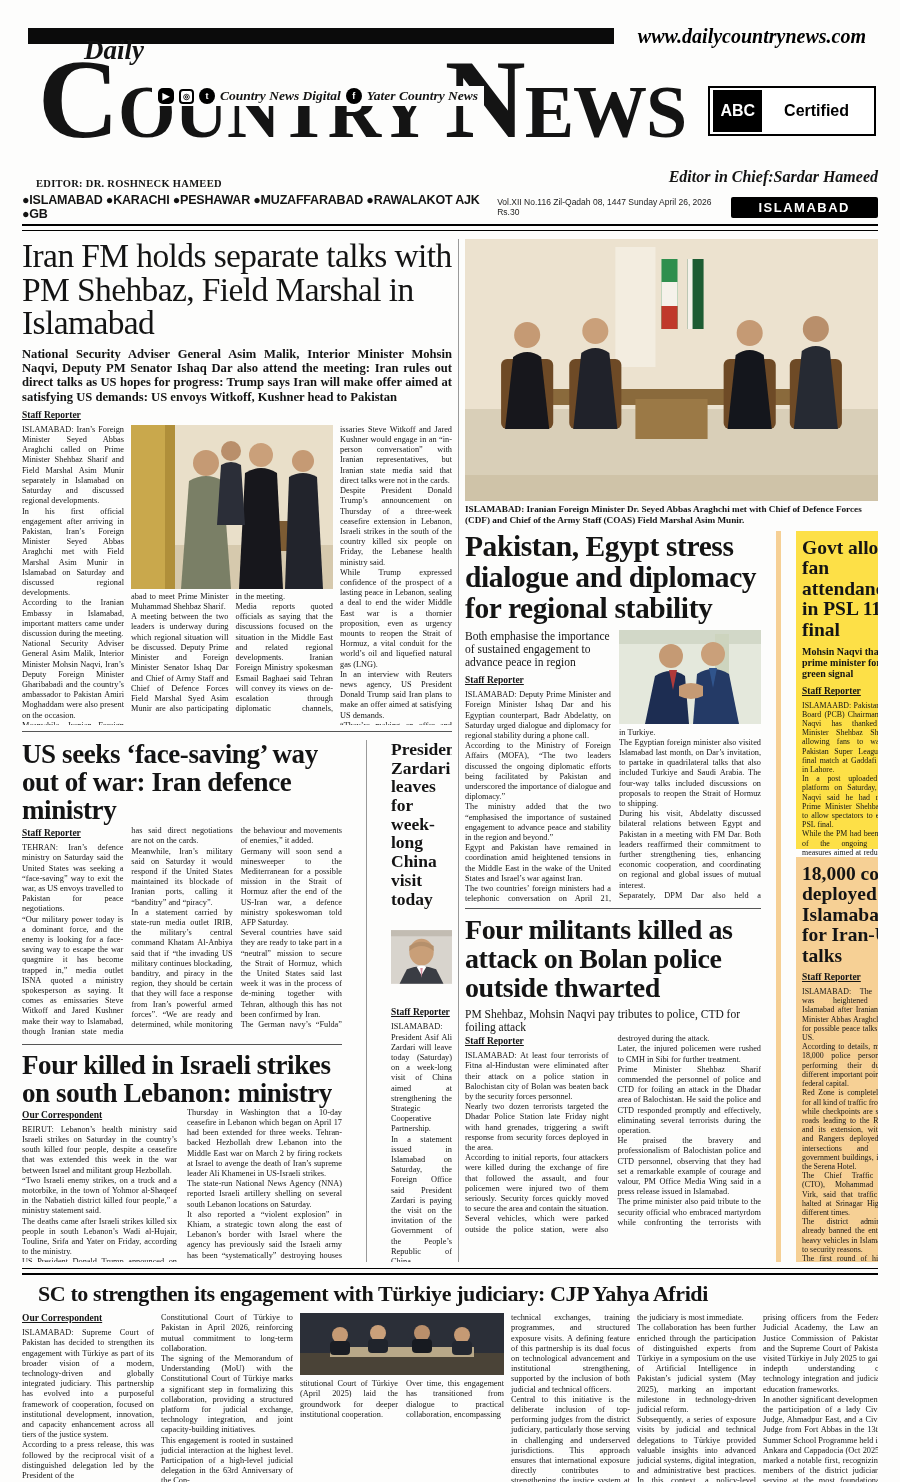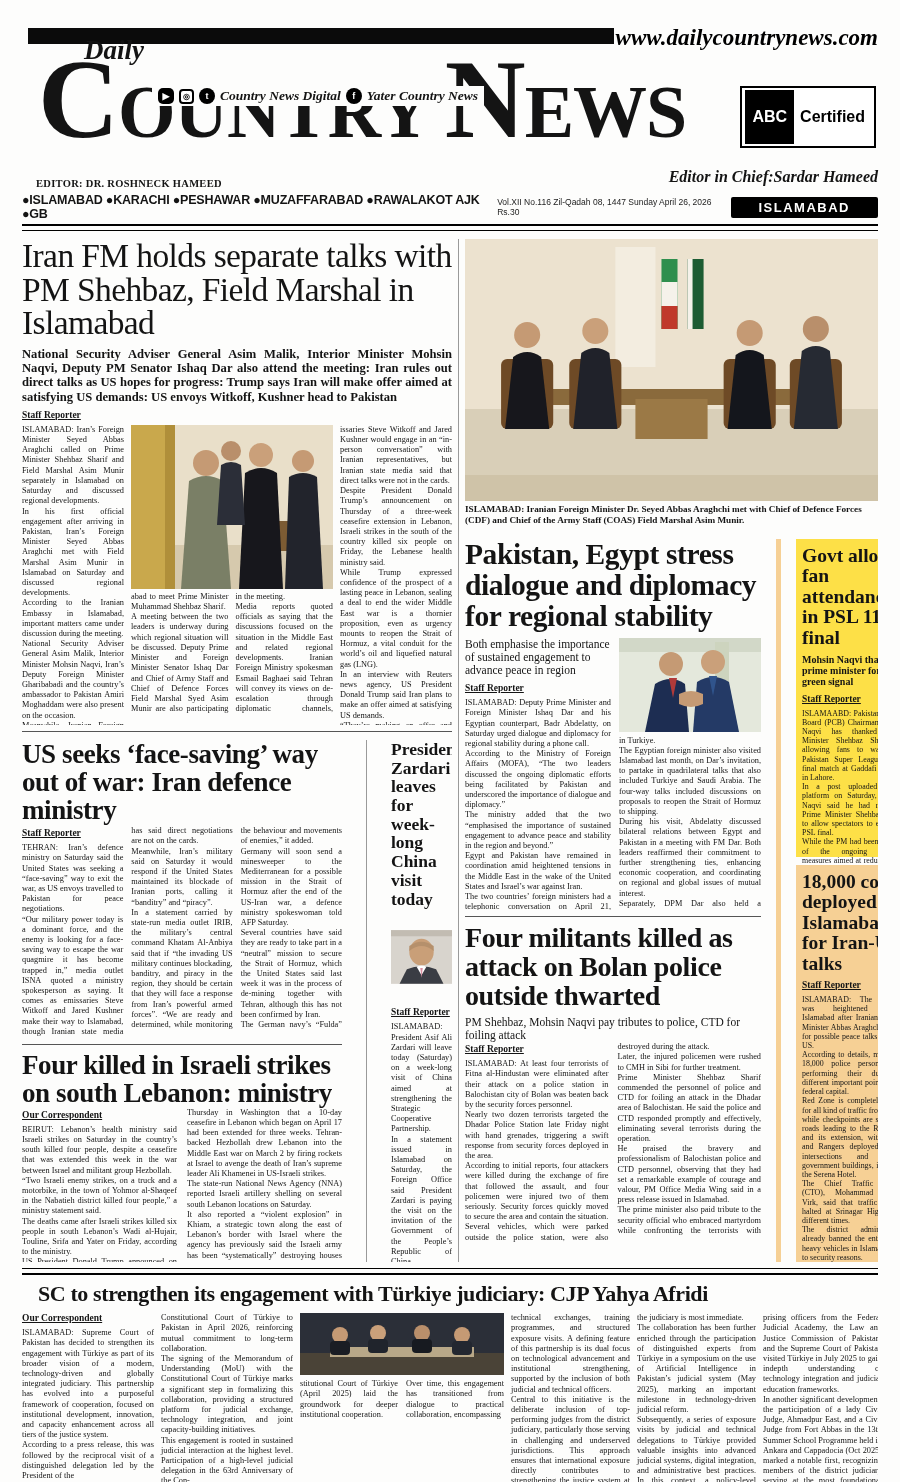--- a/index.html
+++ b/index.html
@@ -2,34 +2,34 @@
 <html><head>
 <meta charset="utf-8">
 <style>
   html,body{margin:0;padding:0;background:#e9e9e9}
   .page{position:relative;width:900px;height:1482px;margin:0 auto;background:#fdfdfc;overflow:hidden;
         font-family:"Liberation Serif","DejaVu Serif",serif;color:#141414;box-sizing:border-box}
 
   
   header{position:relative;height:190px;margin:28px 22px 0}
   .topbar{position:absolute;left:6px;top:0;width:586px;height:16px;background:#0b0b0b}
-  .website{position:absolute;right:0;top:-3px;font-style:italic;font-weight:700;font-size:23px;color:#000;text-decoration:none}
+  .website{position:absolute;right:12px;top:-3px;font-style:italic;font-weight:700;font-size:20px;color:#000;text-decoration:none}
   .daily{position:absolute;left:62px;top:9px;font-style:italic;font-weight:700;font-size:27px;line-height:1}
   .mast{position:absolute;left:16px;top:26px;white-space:nowrap;font-weight:700;line-height:1;letter-spacing:-1px}
   .mast .cap{font-size:112px;line-height:.82}
   .mast .rest{font-size:74px}
   .social{position:absolute;left:130px;top:58px;display:flex;align-items:center;gap:5px;background:#fdfdfc;padding:2px 6px;
           font-style:italic;font-weight:700;font-size:13.5px}
   .sicon{width:16px;height:16px;border-radius:50%;background:#000;color:#fff;display:flex;align-items:center;justify-content:center;
          font:700 9px "Liberation Sans",sans-serif;font-style:normal;flex:none}
   .sicon.yt{border-radius:5px}
   .sicon.ig{background:#fff;border:2.5px solid #000;width:11px;height:11px;border-radius:4px;color:#000;font-size:8px}
   .abc{position:absolute;right:2px;top:58px;display:flex;align-items:center;border:2px solid #000;padding:2px 3px;background:#fff}
-  .abc-b{background:#000;color:#fff;padding:18px 7px;font:700 16px "Liberation Sans",sans-serif}
-  .cert-b{padding:1px 6px;font:700 16px "Liberation Sans",sans-serif;color:#000}
+  .abc-b{background:#000;color:#fff;padding:12px 7px;font:700 16px "Liberation Sans",sans-serif}
+  .cert-b{padding:1px 22px;font:700 16px "Liberation Sans",sans-serif;color:#000}
   .editorline{position:absolute;left:14px;top:150px;font-weight:700;font-size:10.5px;letter-spacing:.3px}
   .chiefline{position:absolute;right:0;top:140px;font-style:italic;font-weight:700;font-size:16px}
   .hbottom{position:absolute;left:0;right:0;top:165px;display:flex;align-items:center;justify-content:space-between}
   .cities{font:700 12.5px "Liberation Sans",sans-serif;letter-spacing:-.2px}
   .vol{font:400 8.5px "Liberation Sans",sans-serif;color:#222}
   .edition{background:#000;color:#fff;font:700 13px "Liberation Sans",sans-serif;padding:3px 28px;border-radius:2px;letter-spacing:1.5px}
   .drule{margin:6px 22px 0;height:4px;border-top:2.5px solid #000;border-bottom:1px solid #000}
 
   
   .byline{font-weight:700;font-size:9.5px;text-decoration:underline;margin:6px 0 5px}
@@ -57,21 +57,21 @@
   .us-hl{font-size:27px;line-height:1.04;letter-spacing:-.4px}
   .us-body{column-count:3;column-gap:8px;height:212px;overflow:hidden;margin-top:2px}
   .leb-hl{font-size:27px;line-height:1.05;letter-spacing:-.4px;margin-top:6px}
   .leb-body{column-count:2;column-gap:10px;height:168px;overflow:hidden}
   .z-col{flex:1;min-width:0;display:flex;flex-direction:column;overflow:hidden}
   .z-hl{font-size:17.5px;line-height:1.07}
   .z-body{flex:1;overflow:hidden}
 
   
   .caption{font-size:9.2px;line-height:1.18;margin-top:3px;font-weight:700}
-  .right-bottom{display:flex;gap:15px;flex:1;min-height:0;margin-top:13px}
+  .right-bottom{display:flex;gap:15px;flex:1;min-height:0;margin-top:5px}
   .mid-col{width:296px;flex:none;display:flex;flex-direction:column;overflow:hidden}
   .eg-hl{font-size:29.5px;line-height:1.06;letter-spacing:-.4px}
   .eg-cols{display:flex;gap:8px;height:272px;overflow:hidden;margin-top:5px}
   .eg-c1{width:146px;flex:none}
   .eg-c2{flex:1;min-width:0}
   .eg-sub{font-weight:400;font-size:11.5px;line-height:1.15}
   .bol-hl{font-size:28px;line-height:1.05;letter-spacing:-.4px;margin-top:7px}
   .bol-sub{font-size:11.5px;line-height:1.15;margin-top:5px}
   .bol-body{column-count:2;column-gap:9px;height:204px;overflow:hidden}
   .tan-strip{width:5px;flex:none}

